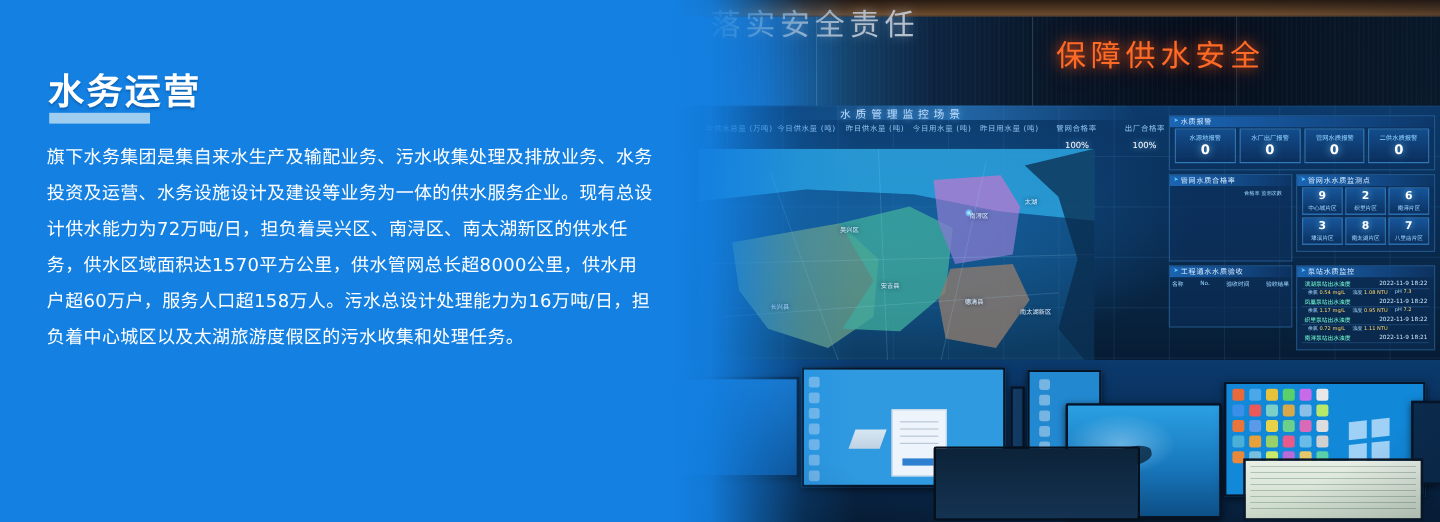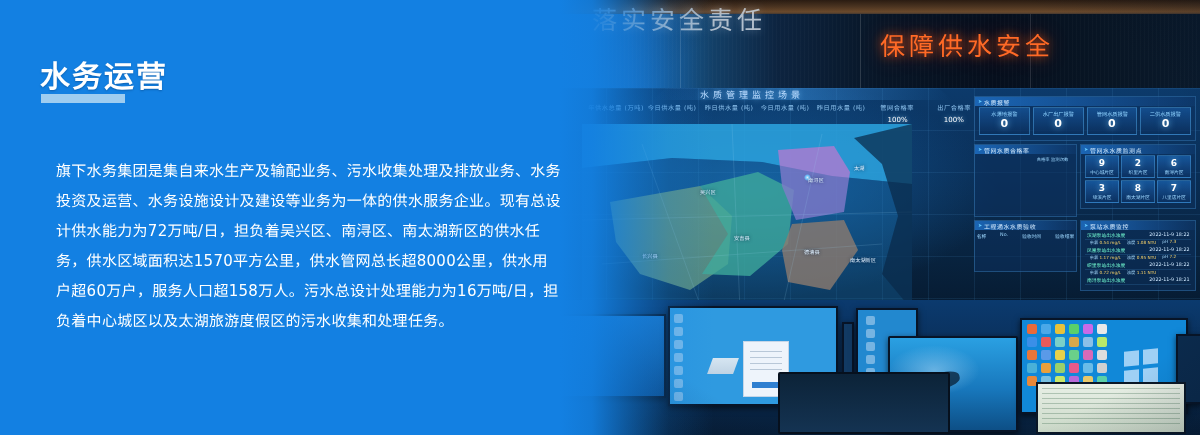--- a/index.html
+++ b/index.html
@@ -251,22 +251,22 @@
   .title {
     position:absolute; left:40px; top:52px;
     font-size:30px; font-weight:700; color:#ffffff; letter-spacing:2px;
     text-shadow:0 1px 2px rgba(0,40,90,.35);
   }
   .rule {
     position:absolute; left:41px; top:94px; width:84px; height:9px;
     background:#9fcdf0;
   }
   .body {
-    position:absolute; left:56px; top:116px; width:505px;
-    font-size:15px; line-height:30px; color:#ffffff; letter-spacing:.3px;margin-top:40px;
+    position:absolute; left:39px; top:116px; width:505px;
+    font-size:15px; line-height:30px; color:#ffffff; letter-spacing:.3px;
   }
   .body p { margin:0; }
 </style>
 </head>
 <body>
 
 <div class="stage">
 
   <div class="photo">
 

